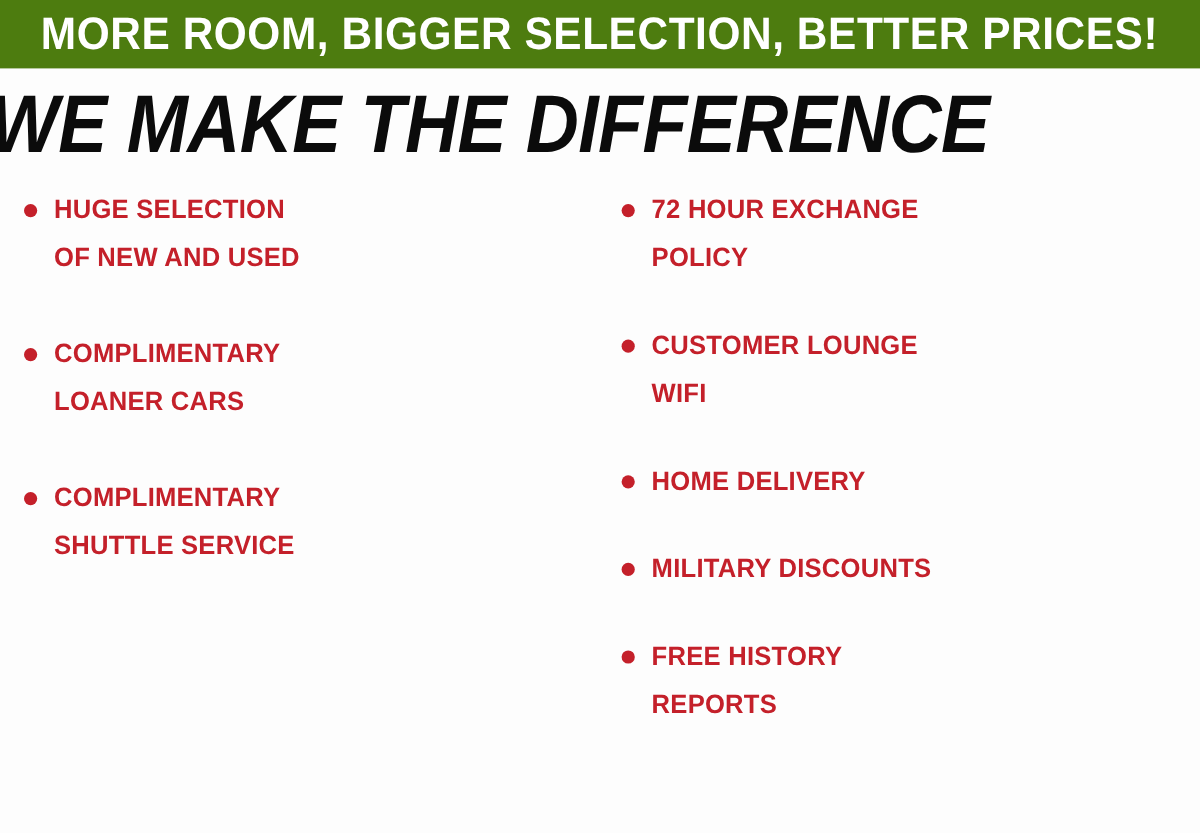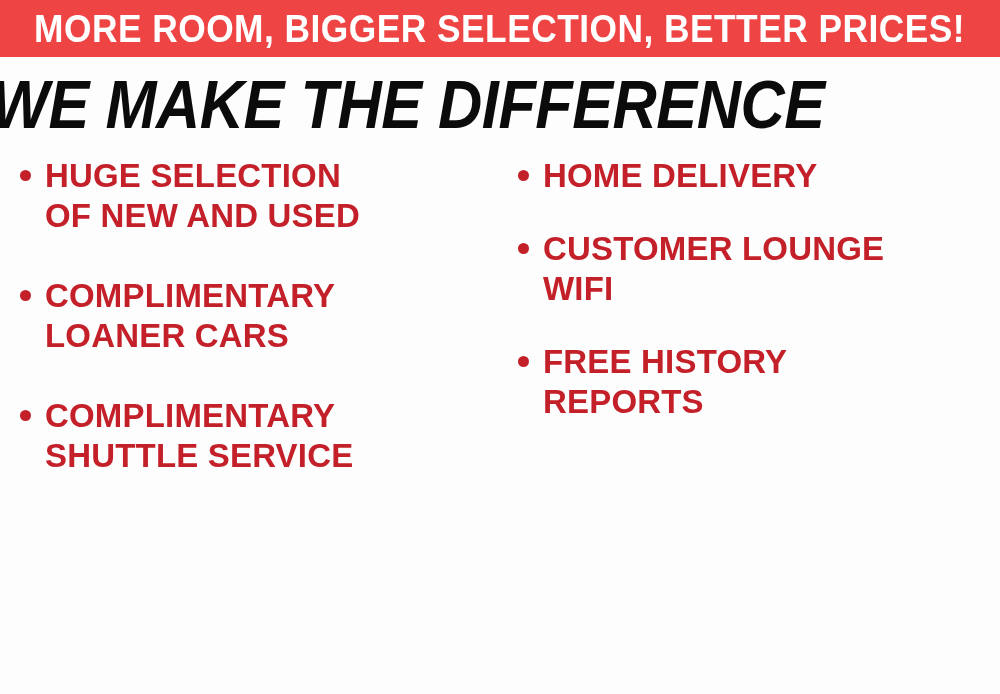--- a/index.html
+++ b/index.html
@@ -18,21 +18,21 @@
     overflow: hidden;
   }
 
   
   .banner {
     position: absolute;
     left: 0;
     top: 0;
     width: 1000px;
     height: 57px;
-    background: #ef4444;
+    background: #4d7c0f;
     display: flex;
     align-items: center;
     justify-content: center;
   }
   .banner-text {
     color: #ffffff;
     font-family: "Liberation Sans", sans-serif;
     font-weight: bold;
     font-size: 38px;
     line-height: 38px;
@@ -80,21 +80,21 @@
   }
   .col-left  { left: 20px;  width: 480px; }
   .col-right { left: 518px; width: 482px; }
 
   .bullet {
     display: flex;
     align-items: flex-start;
     color: #c4202a;
     font-family: "Liberation Sans", sans-serif;
     font-weight: bold;
-    font-size: 34px;
+    font-size: 22px;
     line-height: 40px;
     letter-spacing: 0.2px;
     white-space: pre-line;
   }
   .col-left  .bullet { margin-bottom: 40px; }
   .col-right .bullet { margin-bottom: 33px; }
 
   .dot {
     flex: 0 0 auto;
     width: 11px;
@@ -139,26 +139,35 @@
       <div class="bullet">
         <span class="dot"></span>
         <span class="btext">COMPLIMENTARY
 SHUTTLE SERVICE</span>
       </div>
     </div>
 
     <div class="col col-right">
       <div class="bullet">
         <span class="dot"></span>
-        <span class="btext">HOME DELIVERY</span>
+        <span class="btext">72 HOUR EXCHANGE
+POLICY</span>
       </div>
       <div class="bullet">
         <span class="dot"></span>
         <span class="btext">CUSTOMER LOUNGE
 WIFI</span>
+      </div>
+      <div class="bullet">
+        <span class="dot"></span>
+        <span class="btext">HOME DELIVERY</span>
+      </div>
+      <div class="bullet">
+        <span class="dot"></span>
+        <span class="btext">MILITARY DISCOUNTS</span>
       </div>
       <div class="bullet">
         <span class="dot"></span>
         <span class="btext">FREE HISTORY
 REPORTS</span>
       </div>
     </div>
 
   </div>
 </div>

